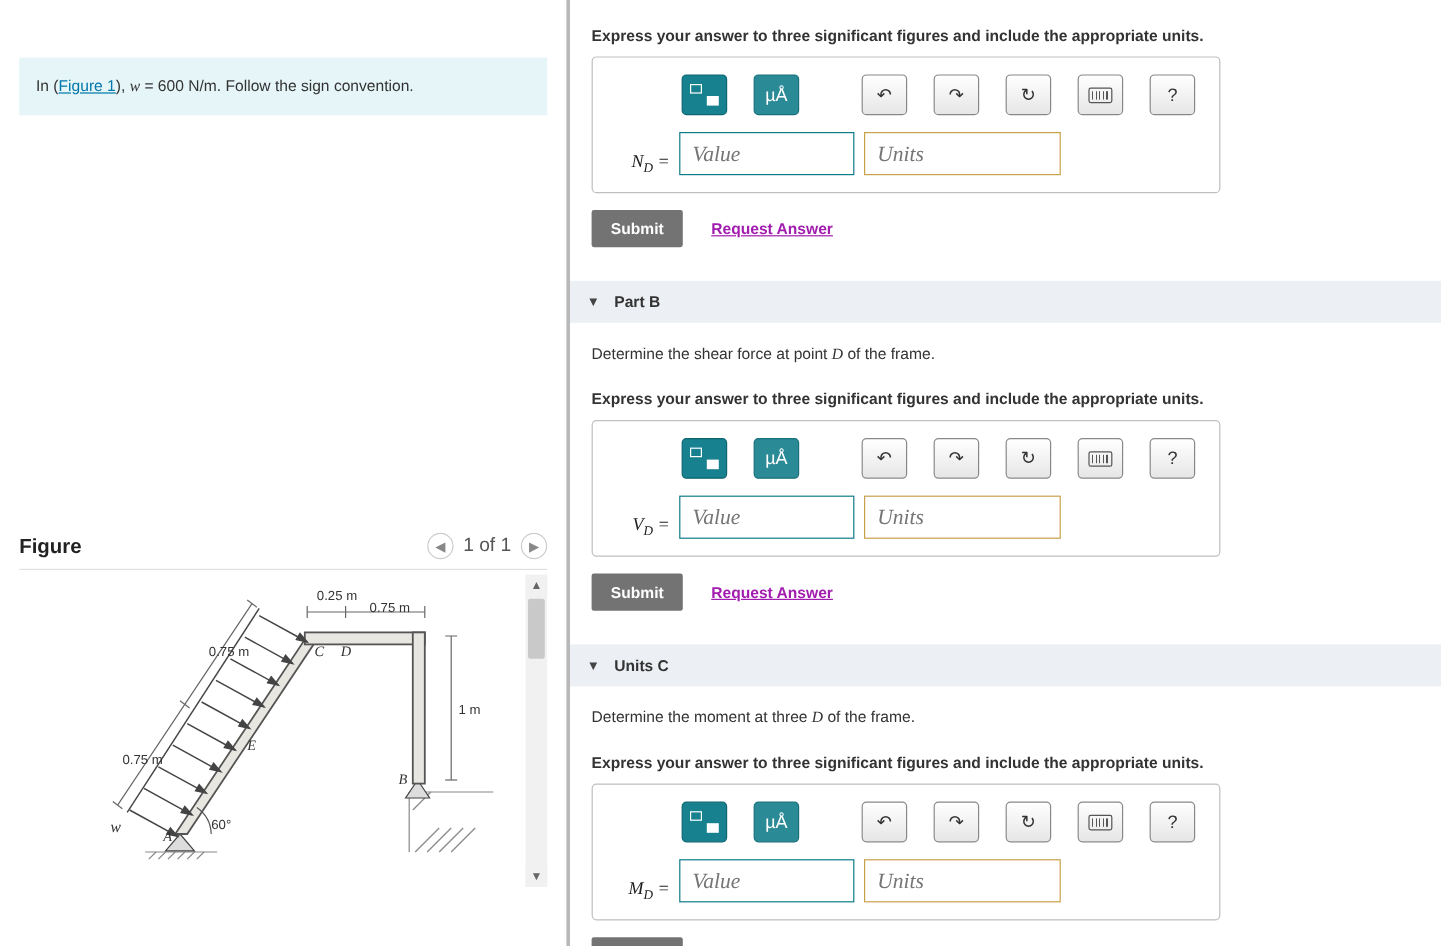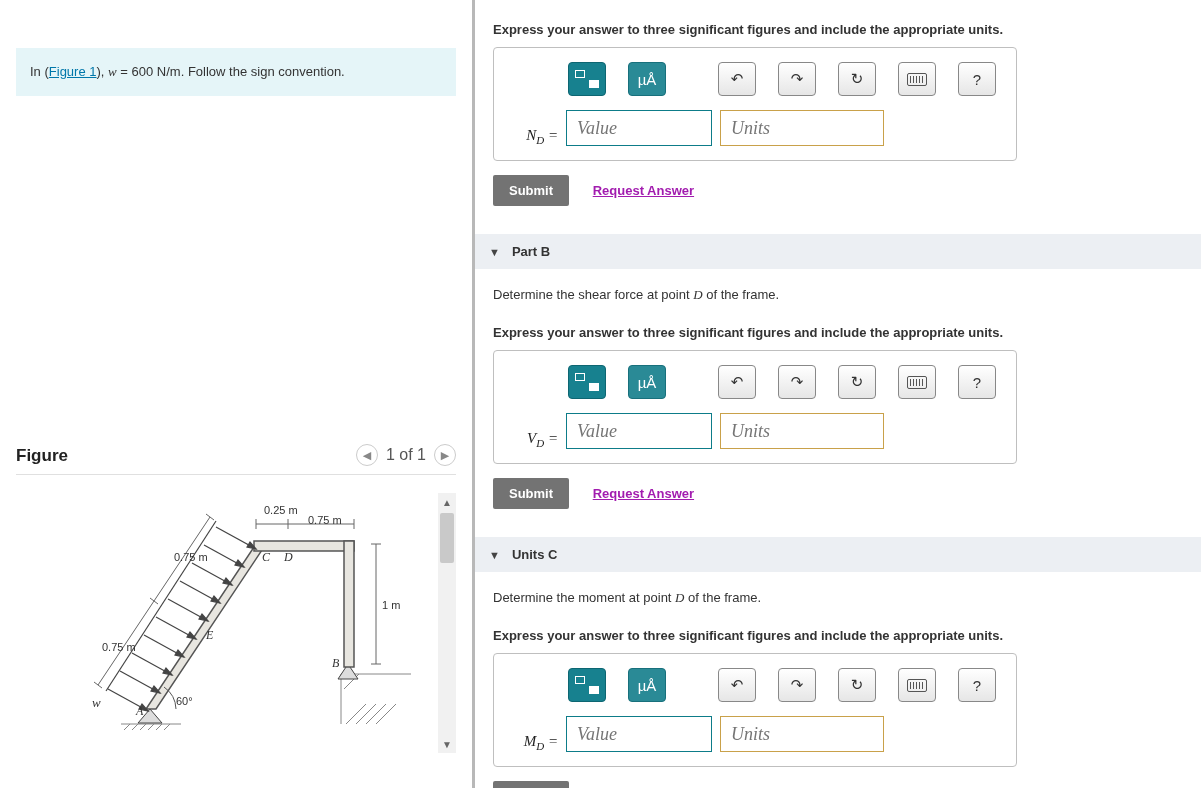--- a/index.html
+++ b/index.html
@@ -7,21 +7,21 @@
   .wrap{display:flex;min-height:788px}
   .left{width:475px;padding:12px 16px;border-right:3px solid #b8b8b8;position:relative}
   .right{flex:1;padding:0}
   .prompt-box{background:#e5f5f8;padding:16px 14px;margin-top:36px;font-size:13px;color:#333}
   .prompt-box a{color:#0077aa;text-decoration:underline}
   .figure-head{display:flex;justify-content:space-between;align-items:flex-end;margin-top:348px;padding-bottom:8px;border-bottom:1px solid #e0e0e0}
   .figure-head h2{font-size:17px;font-weight:bold;color:#222}
   .pager{display:flex;align-items:center;gap:8px}
   .pager-btn{width:22px;height:22px;border:1px solid #ccc;border-radius:50%;display:flex;align-items:center;justify-content:center;color:#888;background:#fff;cursor:pointer;font-size:11px}
   .pager-txt{font-size:16px;color:#555}
-  .fig-panel{position:relative;height:260px;margin-top:18px}
+  .fig-panel{position:relative;height:260px;margin-top:4px}
   .fig-svg{position:absolute;left:50px;top:6px}
   .scroll-col{position:absolute;right:0;top:0;width:18px;height:100%;background:#f1f1f1;display:flex;flex-direction:column;align-items:center;justify-content:space-between}
   .scroll-arrow{width:100%;height:18px;display:flex;align-items:center;justify-content:center;color:#666;font-size:10px;background:#f1f1f1}
   .scroll-thumb{width:14px;height:50px;background:#c9c9c9;border-radius:2px;margin-top:2px}
   .right-inner{padding:0 18px}
   .instr{font-weight:bold;color:#333;font-size:13px;margin:22px 0 10px}
   .desc{font-size:13px;color:#333;margin:6px 0 10px}
   .answer-box{border:1px solid #bfbfbf;border-radius:4px;padding:14px 20px;display:inline-block;margin-bottom:14px}
   .toolbar{display:flex;align-items:center;gap:22px;margin-left:54px;margin-bottom:14px}
   .tb-btn{height:34px;border:1px solid #888;border-radius:4px;background:linear-gradient(#fff,#e6e6e6);display:flex;align-items:center;justify-content:center;padding:0 8px;font-size:15px;color:#333;cursor:pointer}
@@ -232,21 +232,21 @@
       <div>
         <button class="submit-btn">Submit</button>
         <a class="req-link">Request Answer</a>
       </div>
 
       
       <div class="part-header">
         <span class="tri">▼</span>
         <span>Units C</span>
       </div>
-      <p class="desc"><span>Determine the moment at point </span><span class="serif-i">D</span><span> of the frame.</span></p>
+      <p class="desc"><span>Determine the moment at three </span><span class="serif-i">D</span><span> of the frame.</span></p>
       <p class="instr">Express your answer to three significant figures and include the appropriate units.</p>
       <div class="answer-box">
         <div class="toolbar">
           <div class="tb-btn square teal">
               <span class="sq-icon">
                 <span class="a"></span>
                 <span class="b"></span>
               </span>
             </div>
           <div class="tb-btn square teal2">µÅ</div>

